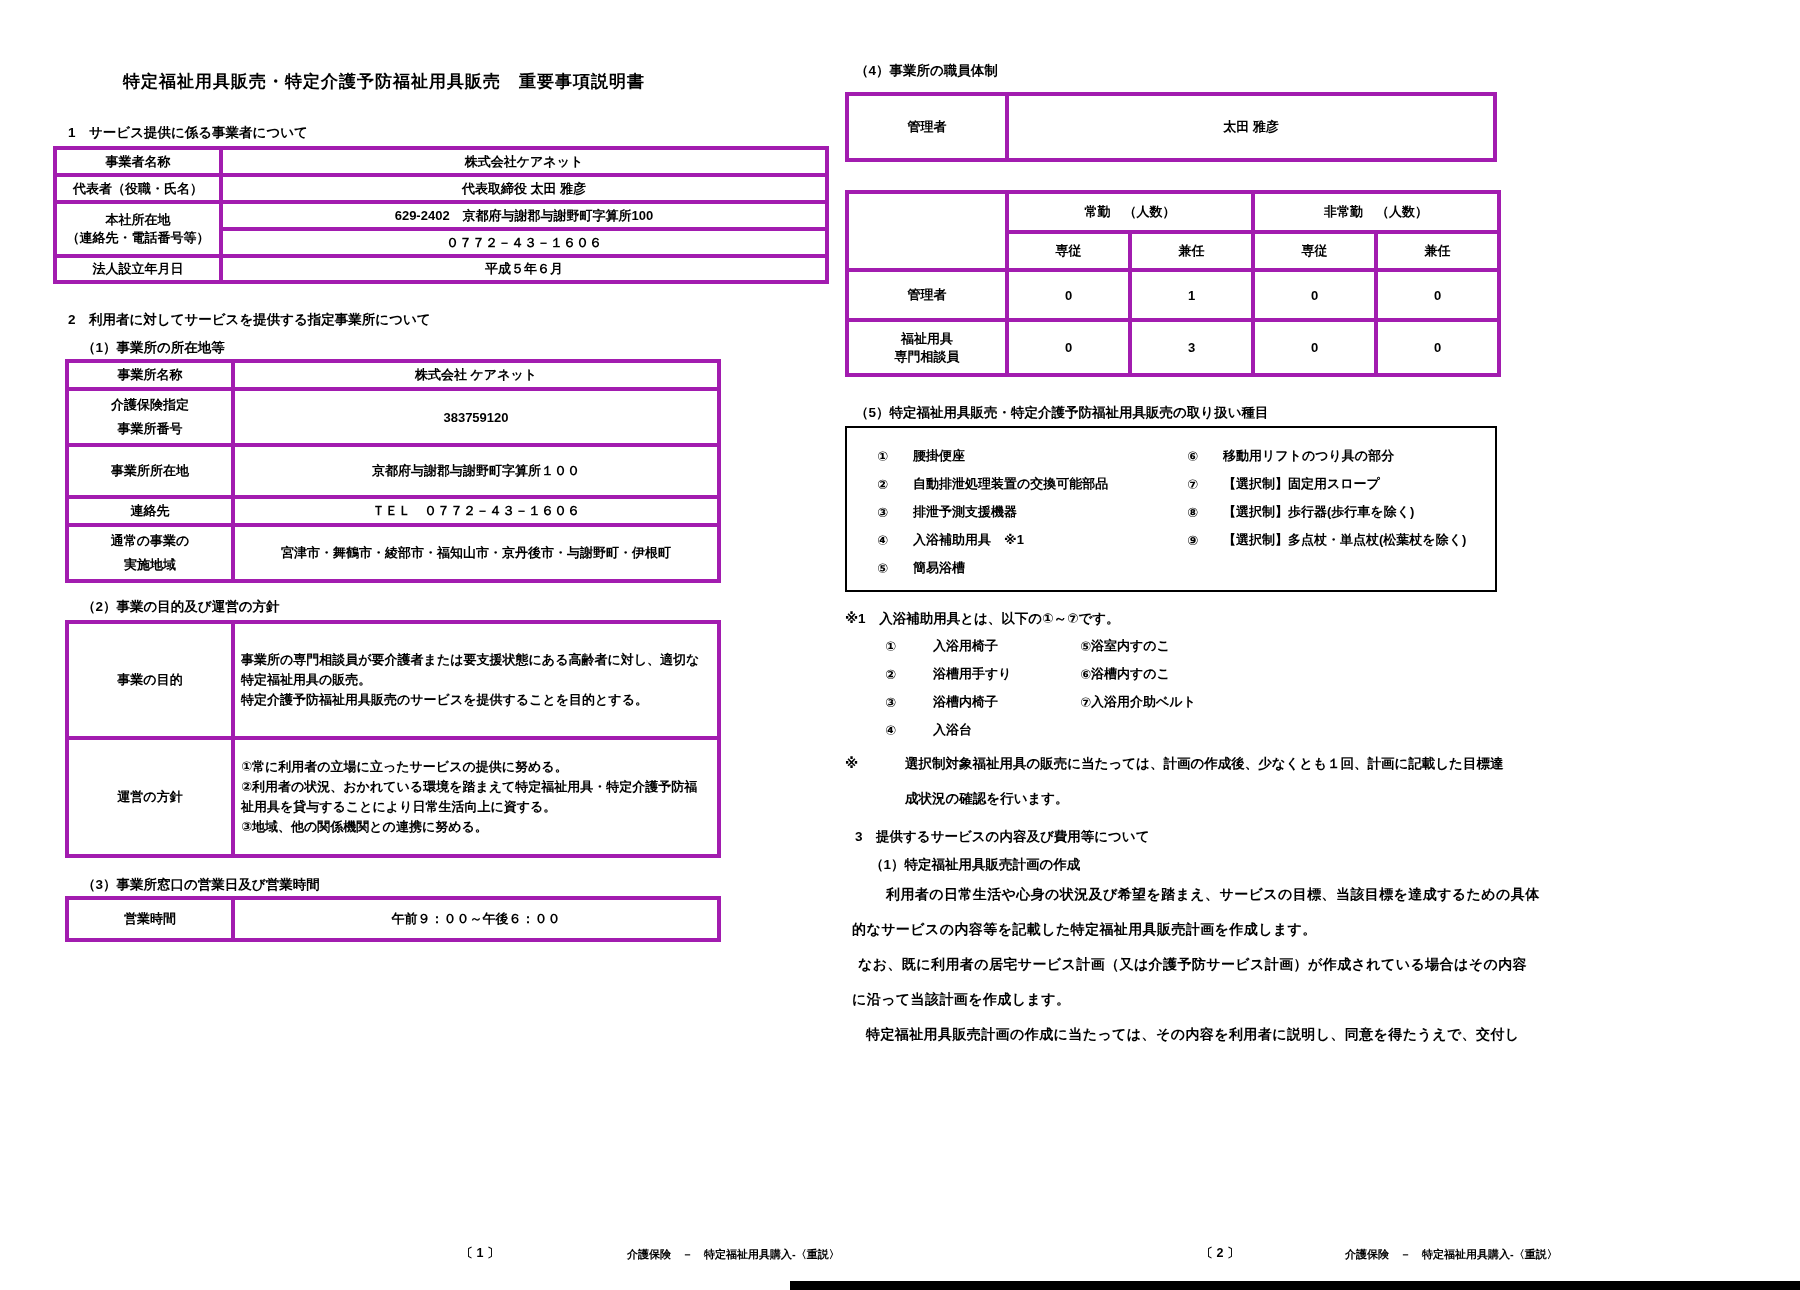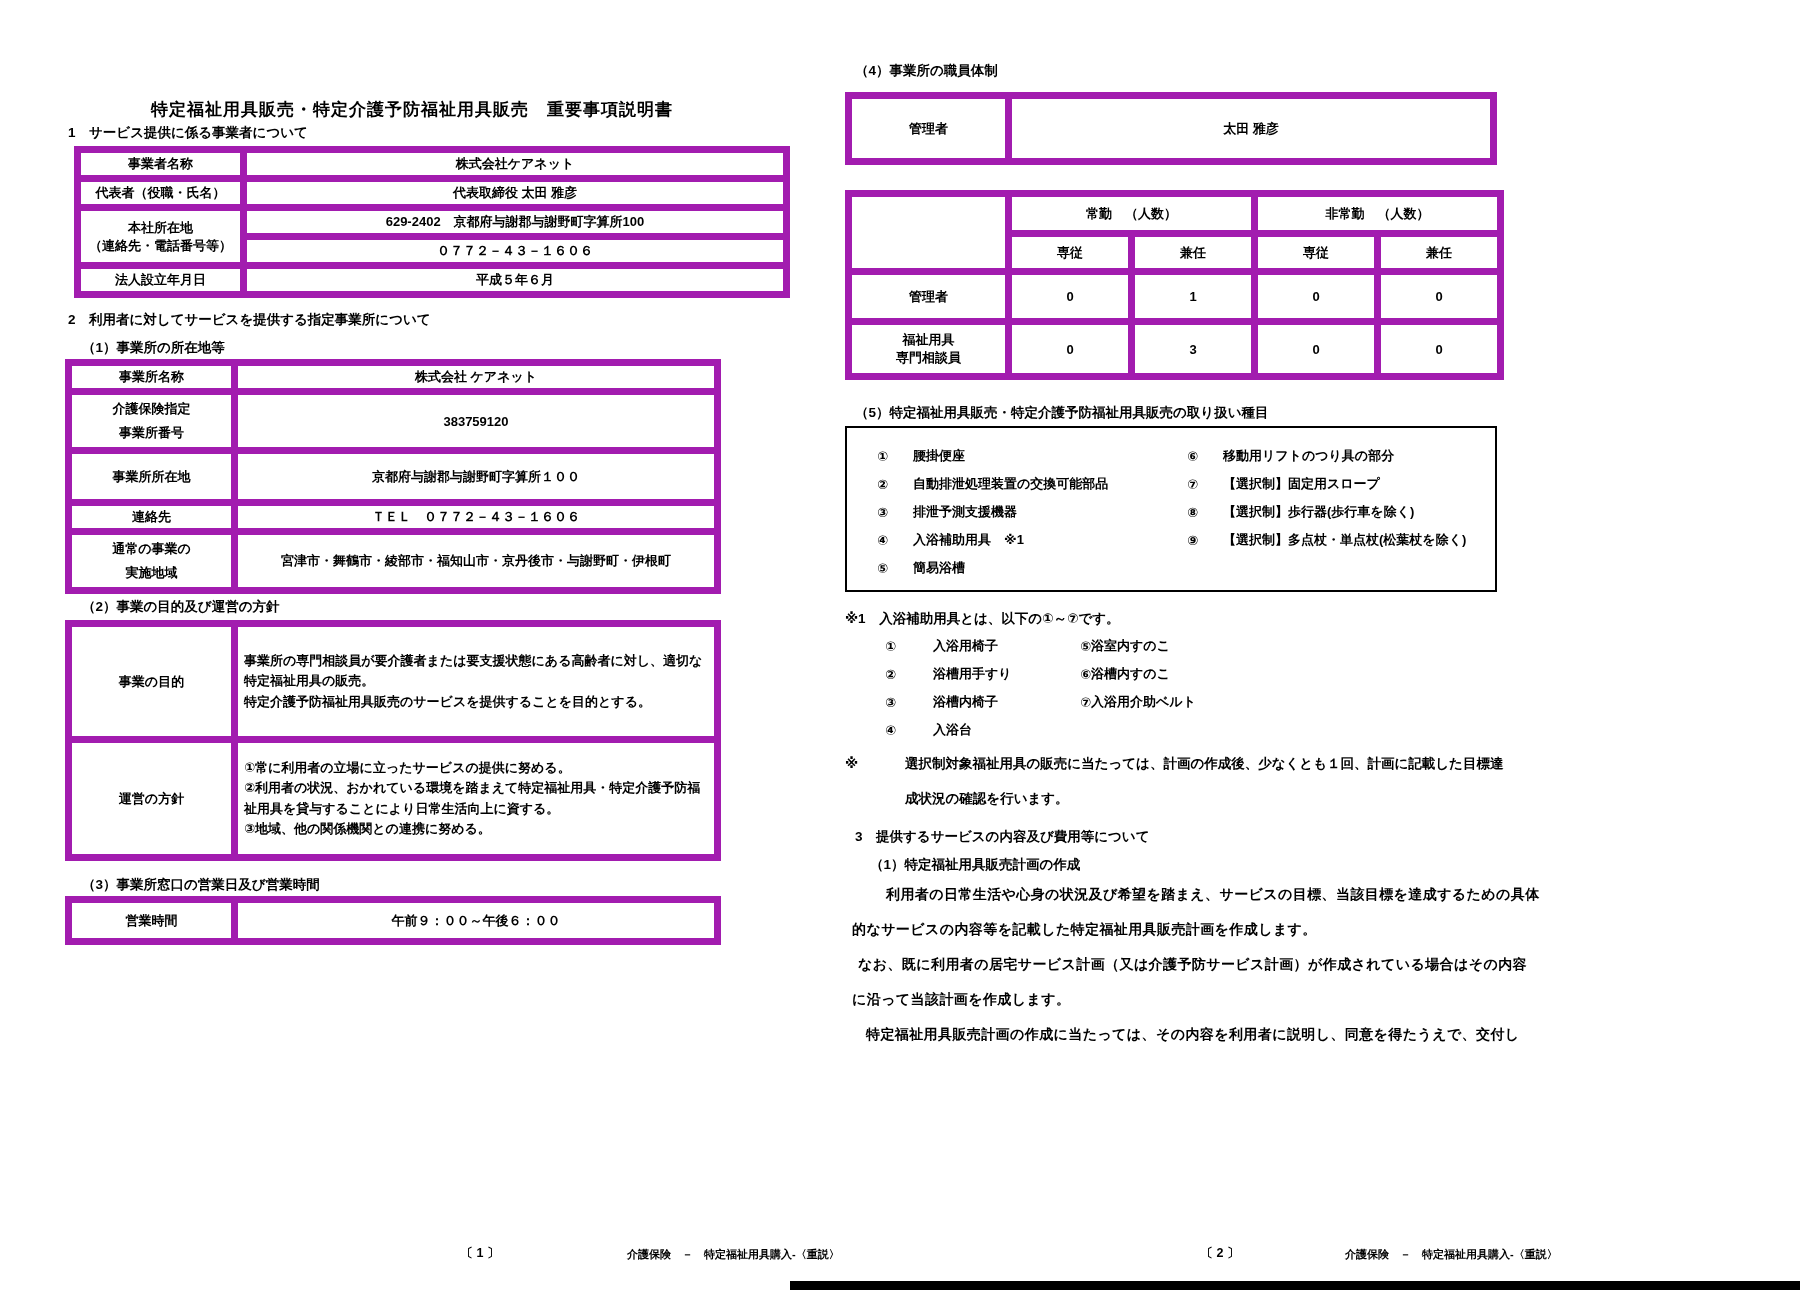--- a/index.html
+++ b/index.html
@@ -8,38 +8,38 @@
     width:1800px; height:1290px; position:relative;
     font-family:"Liberation Sans","DejaVu Sans",sans-serif;
     color:#000; font-weight:bold;
   }
   .abs { position:absolute; }
   .title { font-size:17px; letter-spacing:1px; text-align:center; }
   .h { font-size:13.5px; }
   .small { font-size:11px; }
   .pagenum { font-size:12.5px; text-align:center; }
   table.doc { position:absolute; border-collapse:collapse; table-layout:fixed; border:2px solid #000; }
-  table.doc td { border:7px solid #a21caf; font-size:13px; text-align:center; vertical-align:middle; padding:2px 6px; }
+  table.doc td { border:4px solid #a21caf; font-size:13px; text-align:center; vertical-align:middle; padding:2px 6px; }
   table.doc td.tleft { text-align:left; }
   .pre { white-space:pre-line; line-height:1.55; }
   .lbl2 { display:flex; flex-direction:column; justify-content:space-around; height:100%; }
   .item-row { height:28px; display:flex; align-items:center; font-size:13px; }
   .inum { display:inline-block; width:36px; flex:0 0 36px; }
   .inum0 { display:inline-block; flex:0 0 auto; }
   .box { border:2px solid #000; }
   .para { font-size:14px; letter-spacing:0.4px; white-space:nowrap; }
 </style>
 </head>
 <body>
 
-<div class="abs title" style="left:82px; top:70px; width:660px;margin-top:28px;">特定福祉用具販売・特定介護予防福祉用具販売　重要事項説明書</div>
+<div class="abs title" style="left:54px; top:70px; width:660px;">特定福祉用具販売・特定介護予防福祉用具販売　重要事項説明書</div>
 
 <div class="abs h" style="left:68px; top:124px;">1　サービス提供に係る事業者について</div>
 
-<table class="doc" style="left:74px; top:146px; width:716px;">
+<table class="doc" style="left:53px; top:146px; width:776px;">
   <colgroup>
       <col style="width:166px">
       <col>
     </colgroup>
   <tbody>
       <tr style="height:27px">
     <td>事業者名称</td>
     <td>株式会社ケアネット</td>
   </tr>
   <tr style="height:27px">

